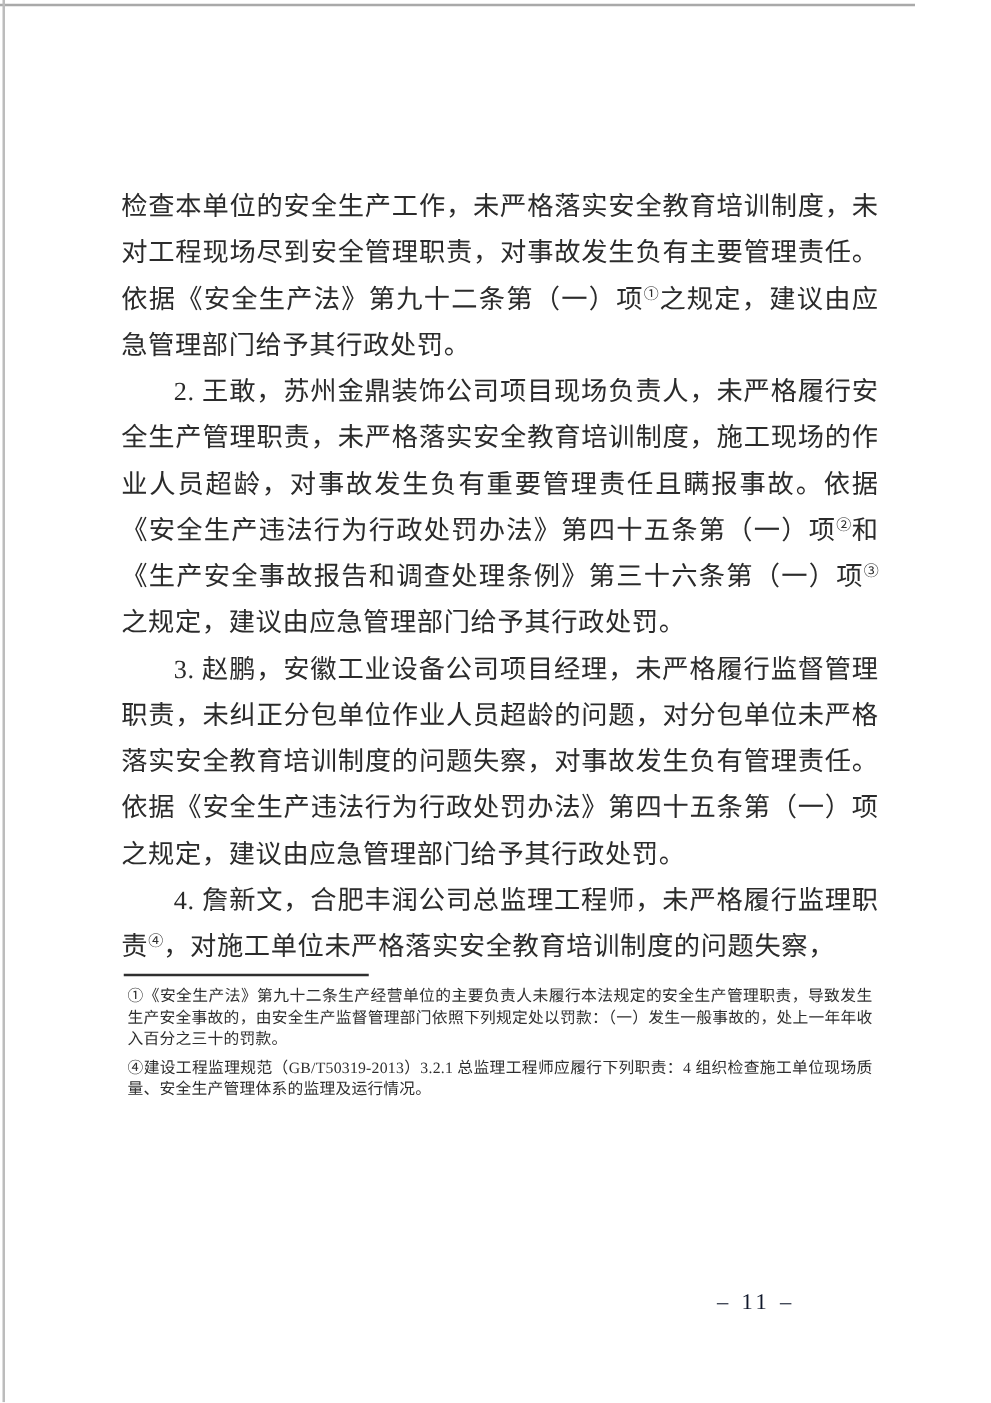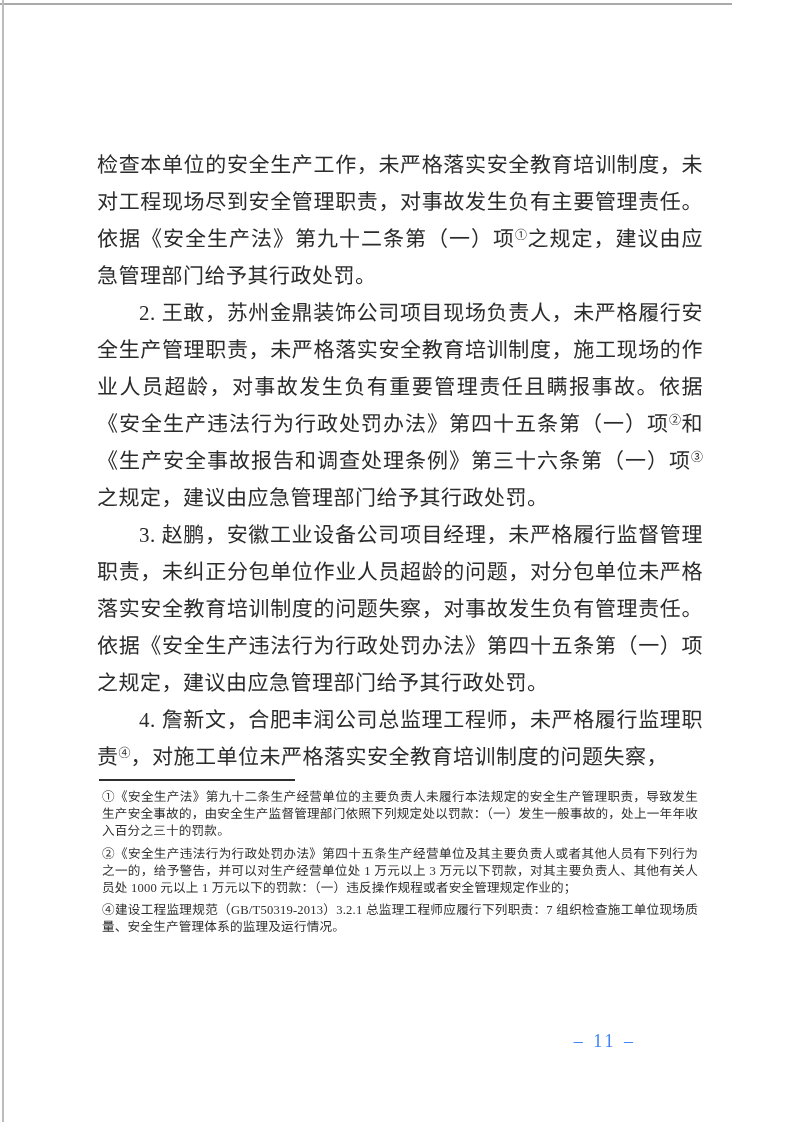--- a/index.html
+++ b/index.html
@@ -54,21 +54,21 @@
     background: #2f2f2f;
     margin: 0 0 8px 2px;
   }
   .footnotes p.footnote { margin: 5px; }
   .page-number {
     position: absolute;
     top: 1031px;
     right: 96px;
     font-size: 18px;
     letter-spacing: 3px;
-    color: #3b82f6;
+    color: #0f172a;
     white-space: nowrap;
   }
 </style>
 </head>
 <body>
 
 <div class="page">
   <div class="edge-top"></div>
   <div class="edge-left"></div>
 
@@ -76,19 +76,18 @@
       <p class="para"><span>检查本单位的安全生产工作，未严格落实安全教育培训制度，未对工程现场尽到安全管理职责，对事故发生负有主要管理责任。依据《安全生产法》第九十二条第（一）项</span><sup class="fn-ref">①</sup><span>之规定，建议由应急管理部门给予其行政处罚。</span></p>
       <p class="para indent"><span>2. 王敢，苏州金鼎装饰公司项目现场负责人，未严格履行安全生产管理职责，未严格落实安全教育培训制度，施工现场的作业人员超龄，对事故发生负有重要管理责任且瞒报事故。依据《安全生产违法行为行政处罚办法》第四十五条第（一）项</span><sup class="fn-ref">②</sup><span>和《生产安全事故报告和调查处理条例》第三十六条第（一）项</span><sup class="fn-ref">③</sup><span>之规定，建议由应急管理部门给予其行政处罚。</span></p>
       <p class="para indent"><span>3. 赵鹏，安徽工业设备公司项目经理，未严格履行监督管理职责，未纠正分包单位作业人员超龄的问题，对分包单位未严格落实安全教育培训制度的问题失察，对事故发生负有管理责任。依据《安全生产违法行为行政处罚办法》第四十五条第（一）项之规定，建议由应急管理部门给予其行政处罚。</span></p>
       <p class="para indent"><span>4. 詹新文，合肥丰润公司总监理工程师，未严格履行监理职责</span><sup class="fn-ref">④</sup><span>，对施工单位未严格落实安全教育培训制度的问题失察，</span></p>
     </div>
 
   <div class="footnotes">
     <div class="fn-rule"></div>
     <div id="footnote-list">
         <p class="footnote"><span>①</span><span>《安全生产法》第九十二条生产经营单位的主要负责人未履行本法规定的安全生产管理职责，导致发生生产安全事故的，由安全生产监督管理部门依照下列规定处以罚款：（一）发生一般事故的，处上一年年收入百分之三十的罚款。</span></p>
-        <p class="footnote"><span>②</span><span>《安全生产违法行为行政处罚办法》第四十五条生产经营单位及其主要负责人或者其他人员有下列行为之一的，给予警告，并可以对生产经营单位处 1 万元以上 3 万元以下罚款，对其主要负责人、其他有关人员处 1000 元以上 1 万元以下的罚款：（一）违反操作规程或者安全管理规定作业的；</span></p>
-        <p class="footnote"><span>④</span><span>建设工程监理规范（GB/T50319-2013）3.2.1 总监理工程师应履行下列职责：7 组织检查施工单位现场质量、安全生产管理体系的监理及运行情况。</span></p>
+        <p class="footnote"><span>④</span><span>建设工程监理规范（GB/T50319-2013）3.2.1 总监理工程师应履行下列职责：4 组织检查施工单位现场质量、安全生产管理体系的监理及运行情况。</span></p>
       </div>
   </div>
 
   <div class="page-number">– 11 –</div>
 </div>
 
 </body></html>

